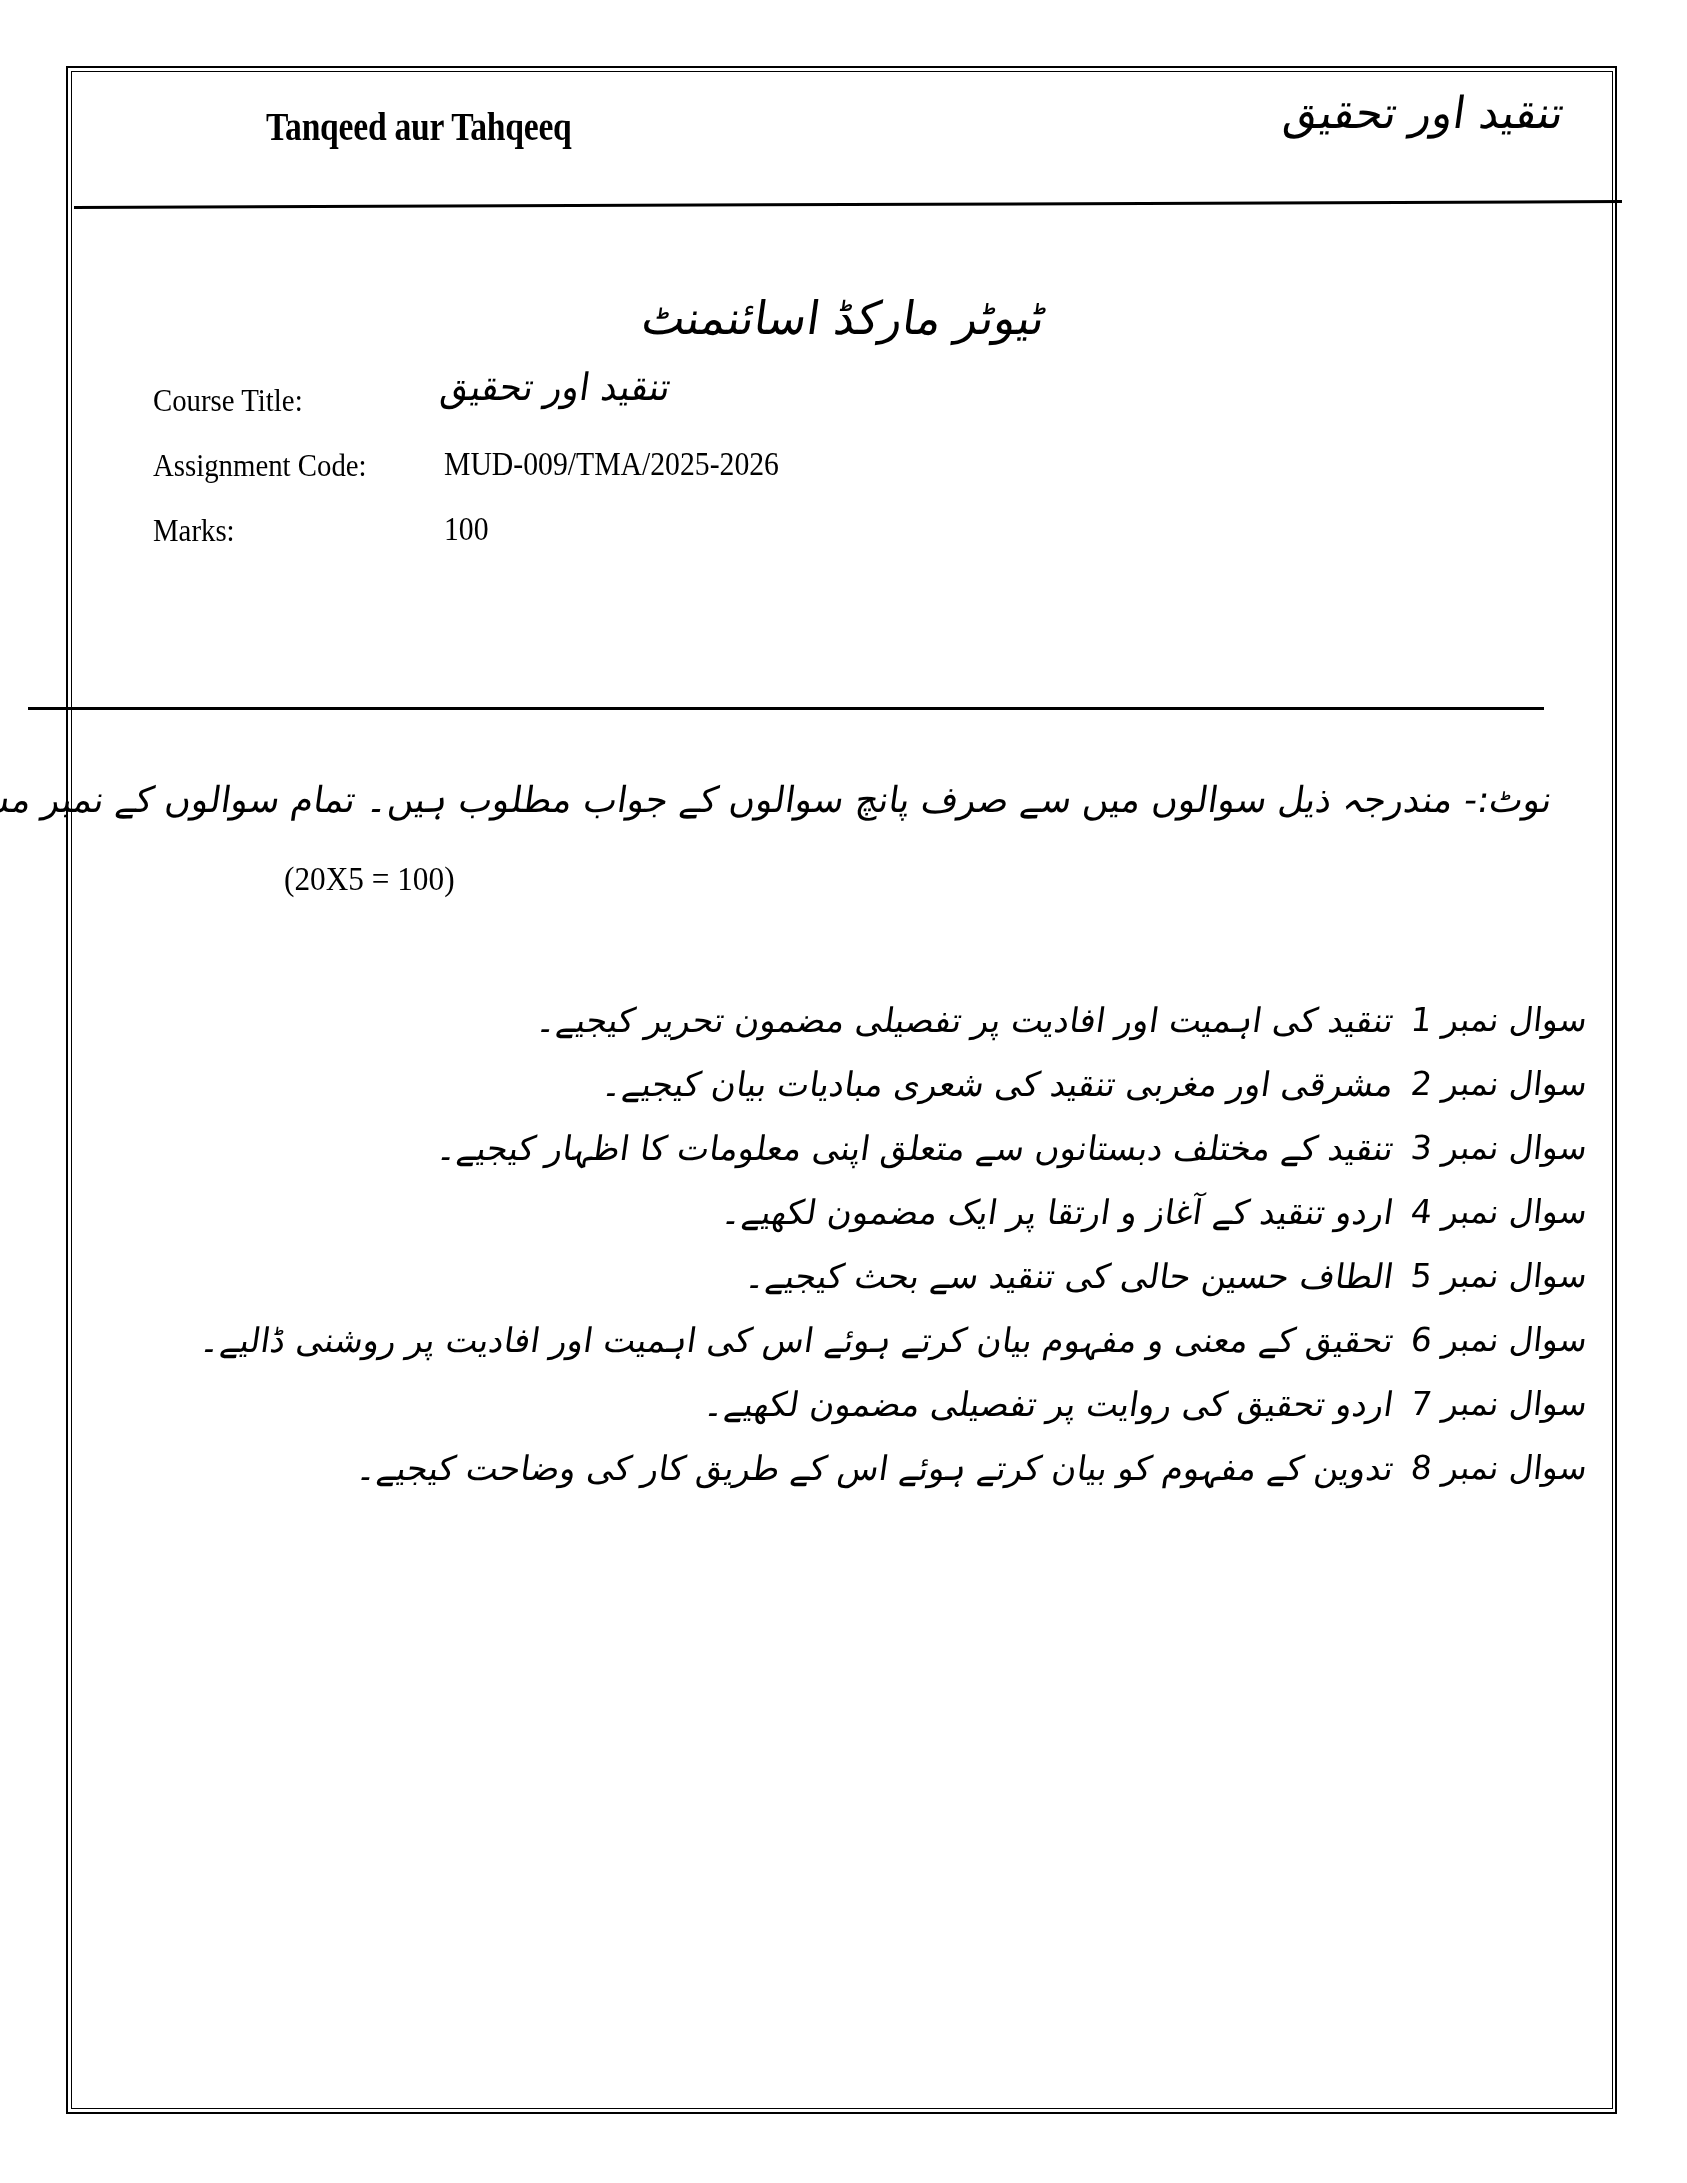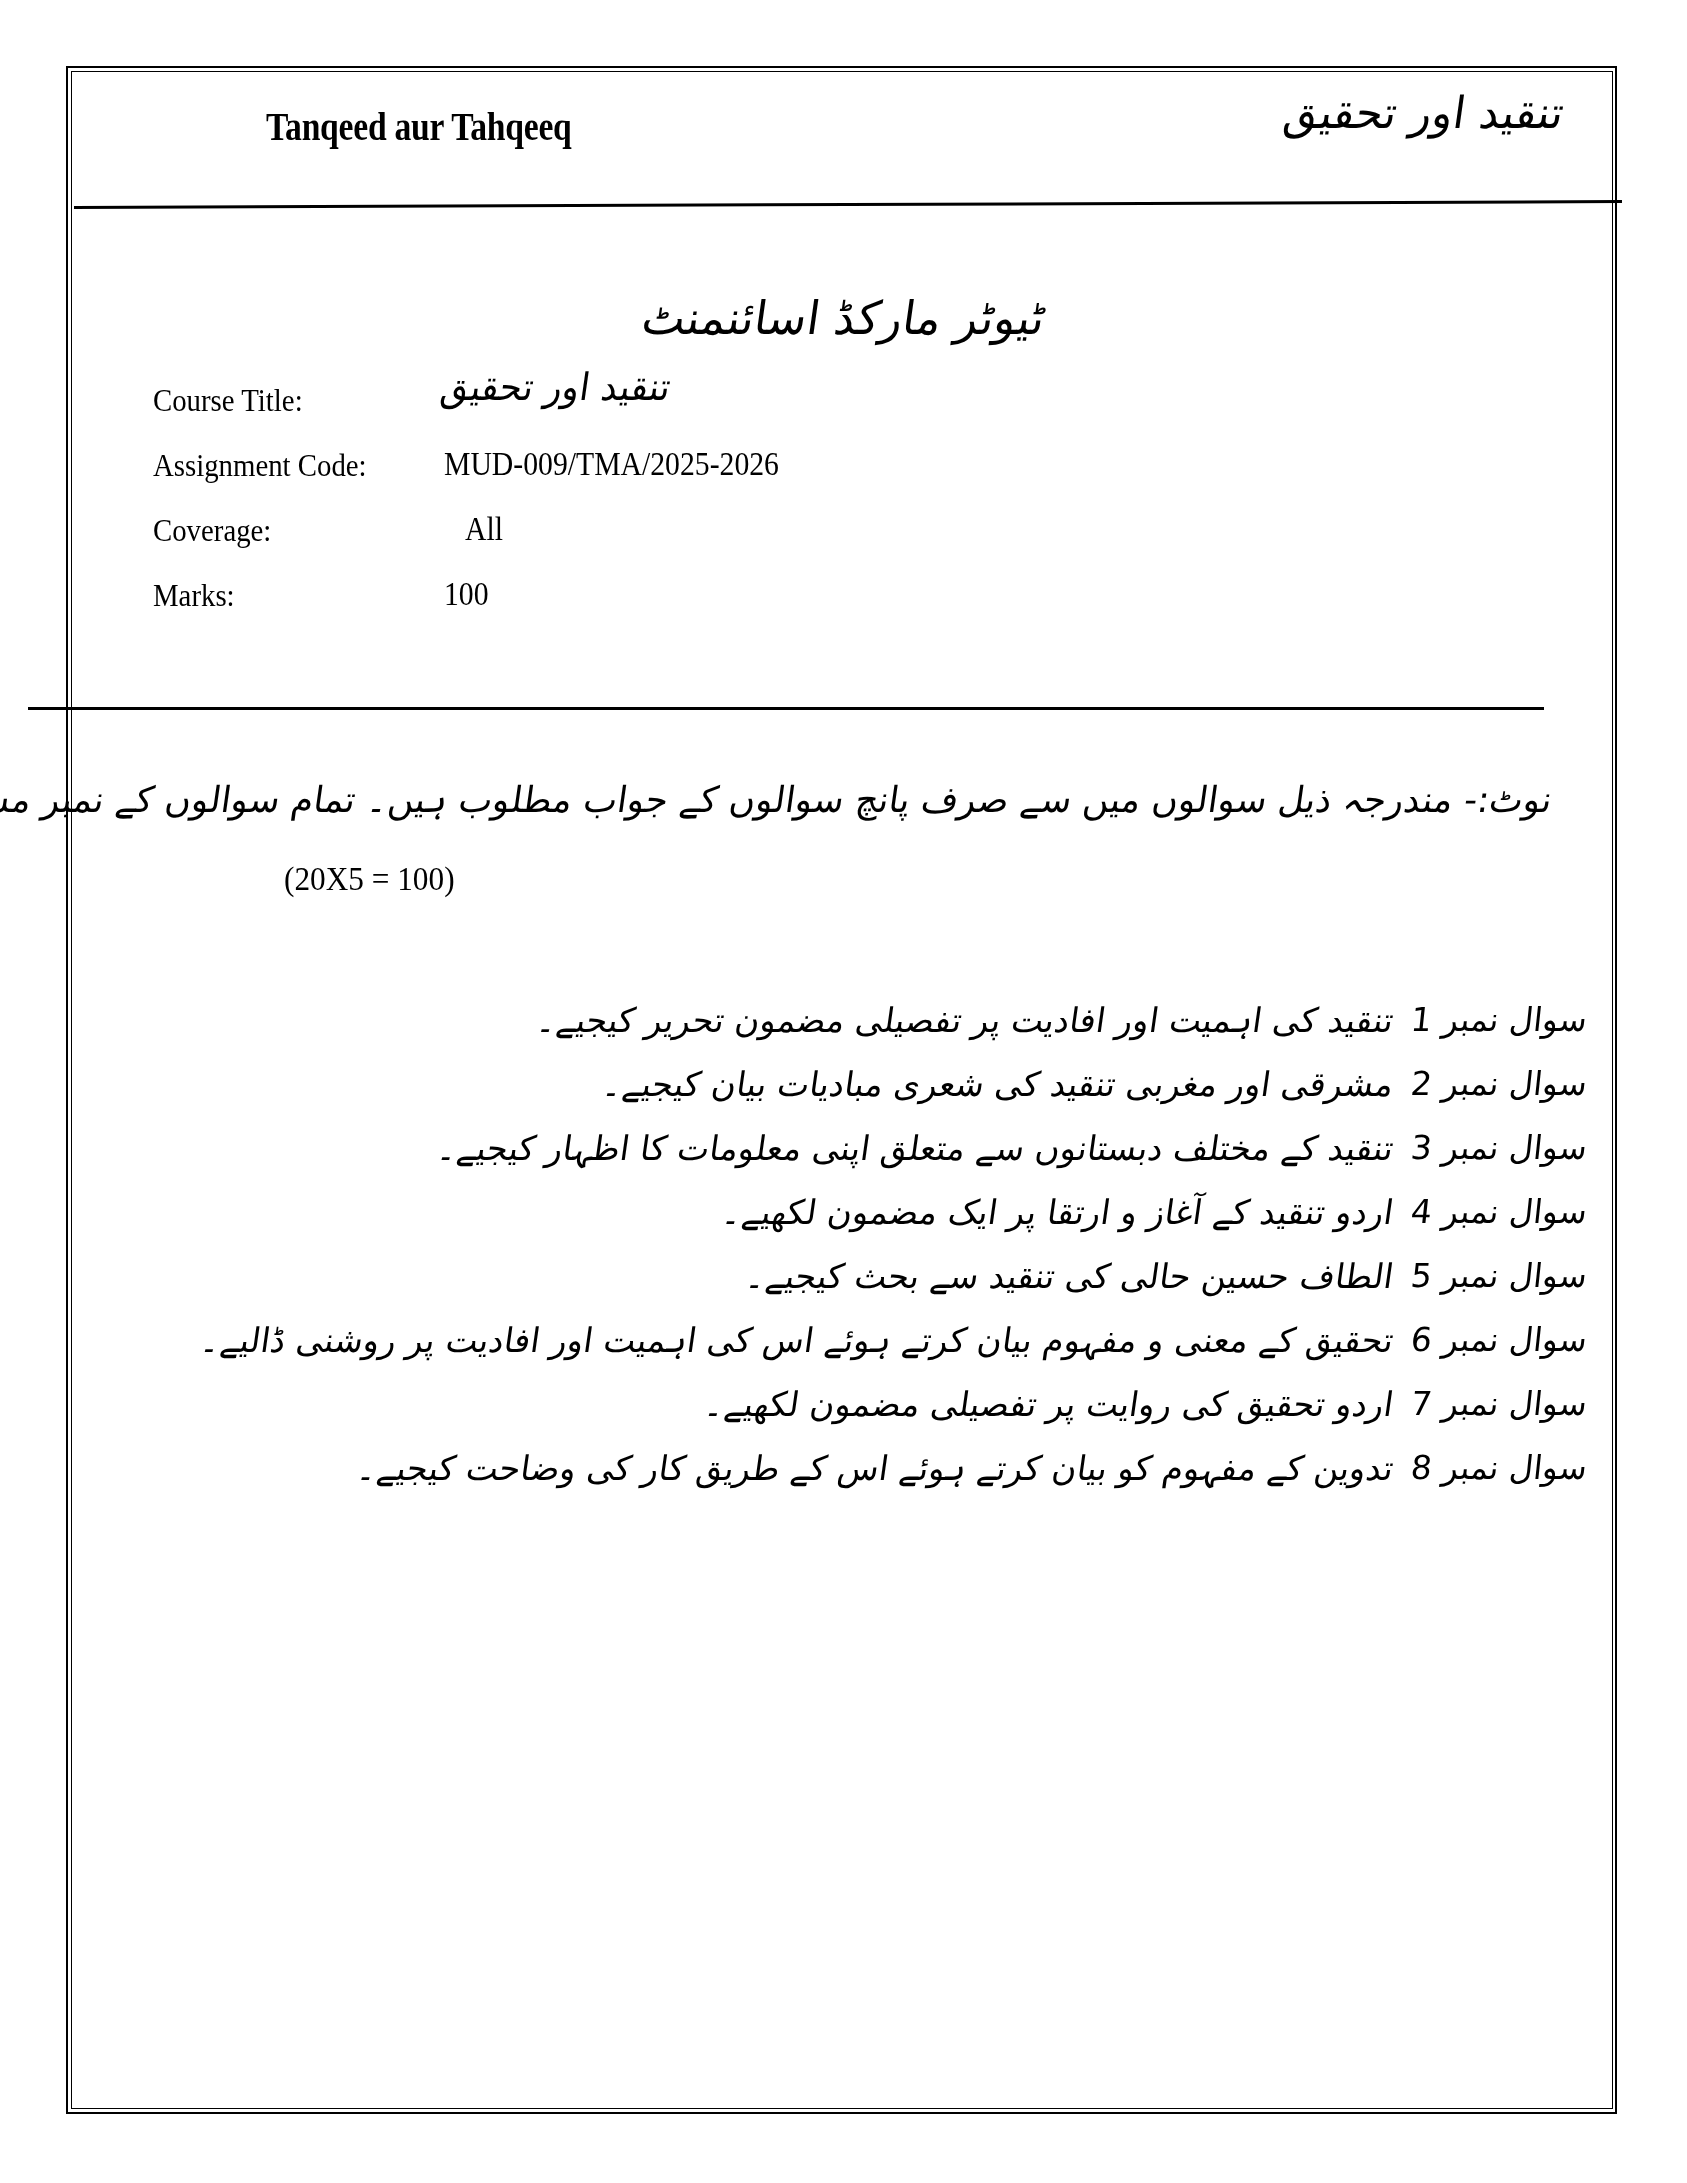--- a/index.html
+++ b/index.html
@@ -225,24 +225,20 @@
 <div id="meta-block">
     <div class="meta-row">
       <div class="meta-label">Course Title:</div>
       <div class="meta-value urdu">تنقید اور تحقیق</div>
     </div>
     <div class="meta-row">
       <div class="meta-label">Assignment Code:</div>
       <div class="meta-value">MUD-009/TMA/2025-2026</div>
     </div>
     <div class="meta-row">
-      <div class="meta-label">Coverage:</div>
-      <div class="meta-value indented">All</div>
-    </div>
-    <div class="meta-row">
       <div class="meta-label">Marks:</div>
       <div class="meta-value">100</div>
     </div>
   </div>
 
 <div id="meta-rule"></div>
 
 <div id="note-urdu">نوٹ:- مندرجہ ذیل سوالوں میں سے صرف پانچ سوالوں کے جواب مطلوب ہیں۔ تمام سوالوں کے نمبر مساوی ہیں۔</div>
 <div id="marks-formula">(20X5 = 100)</div>
 

